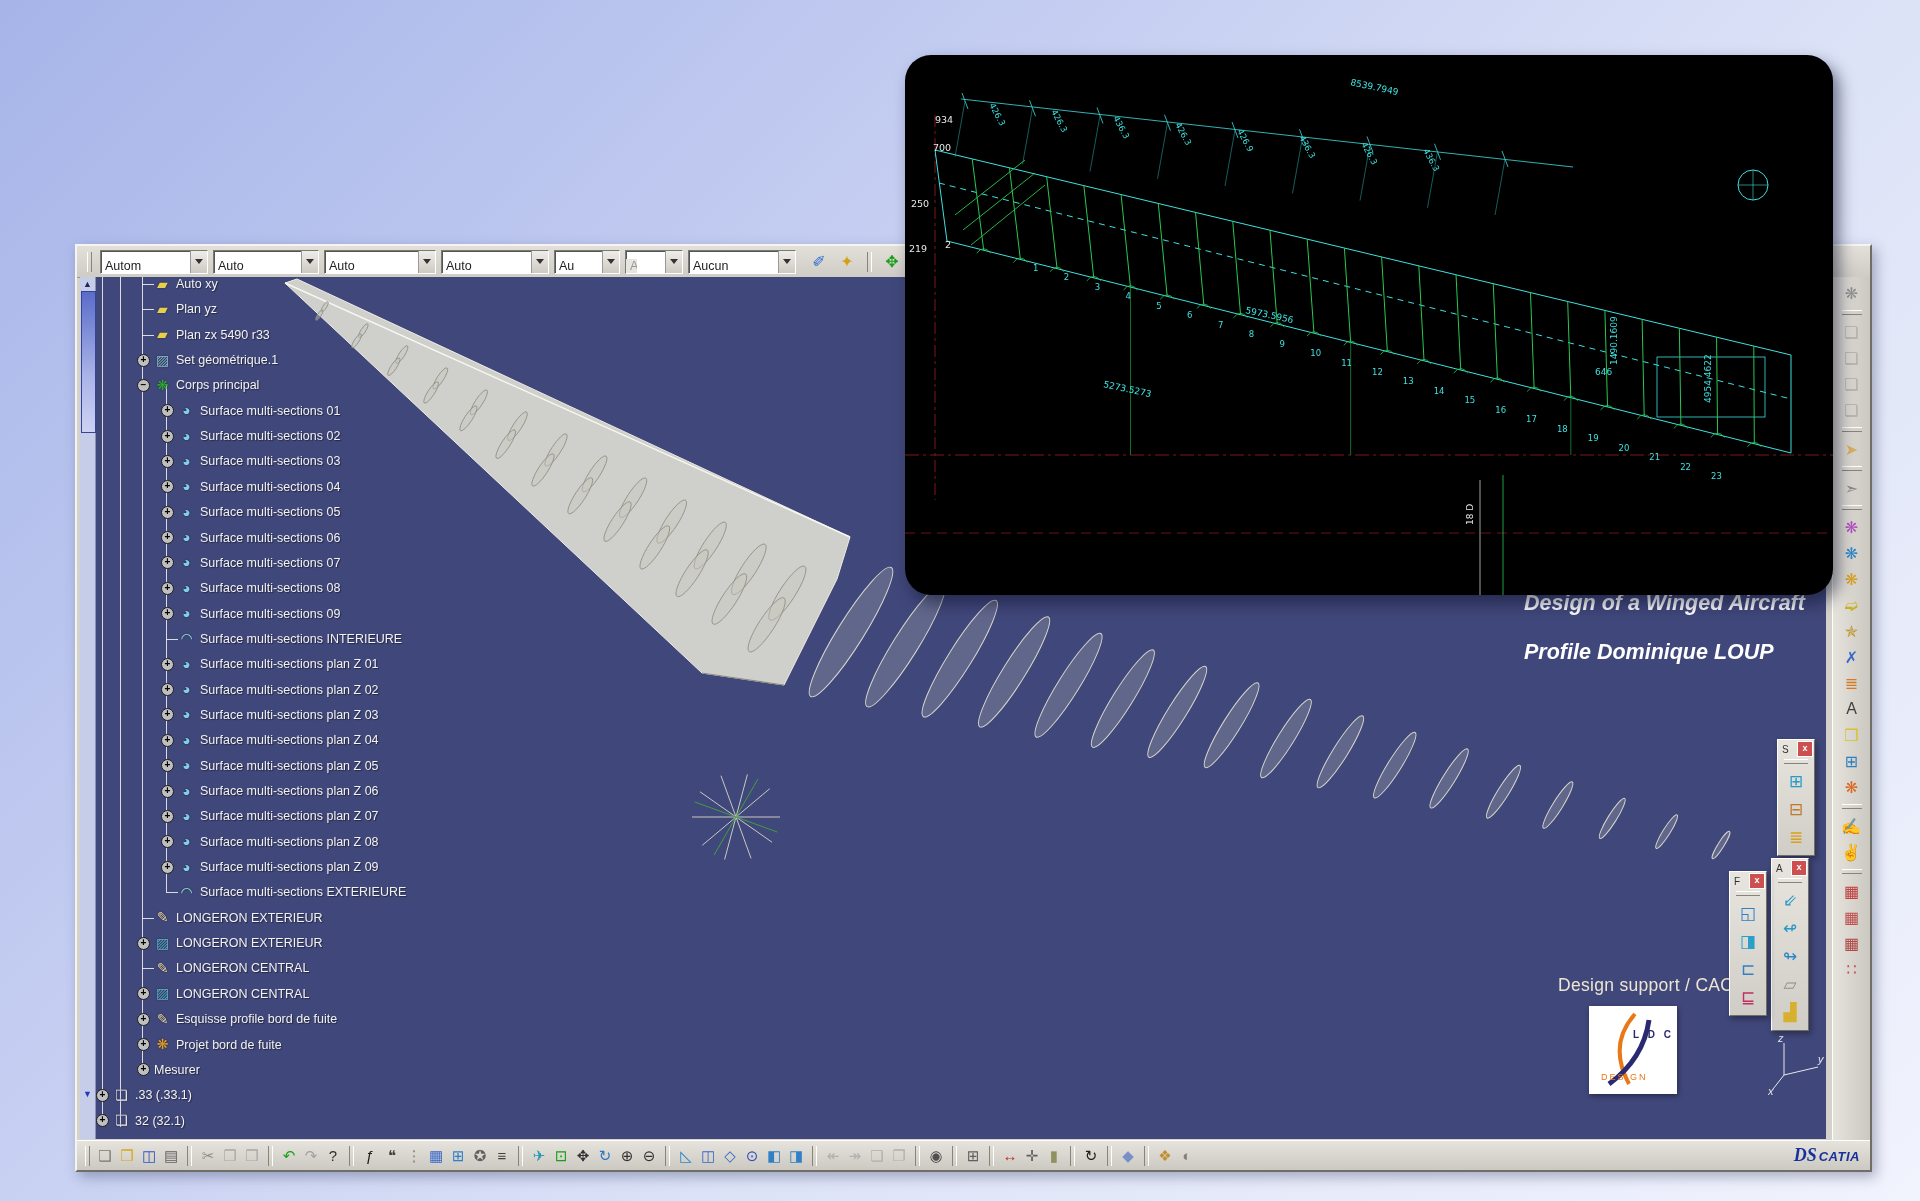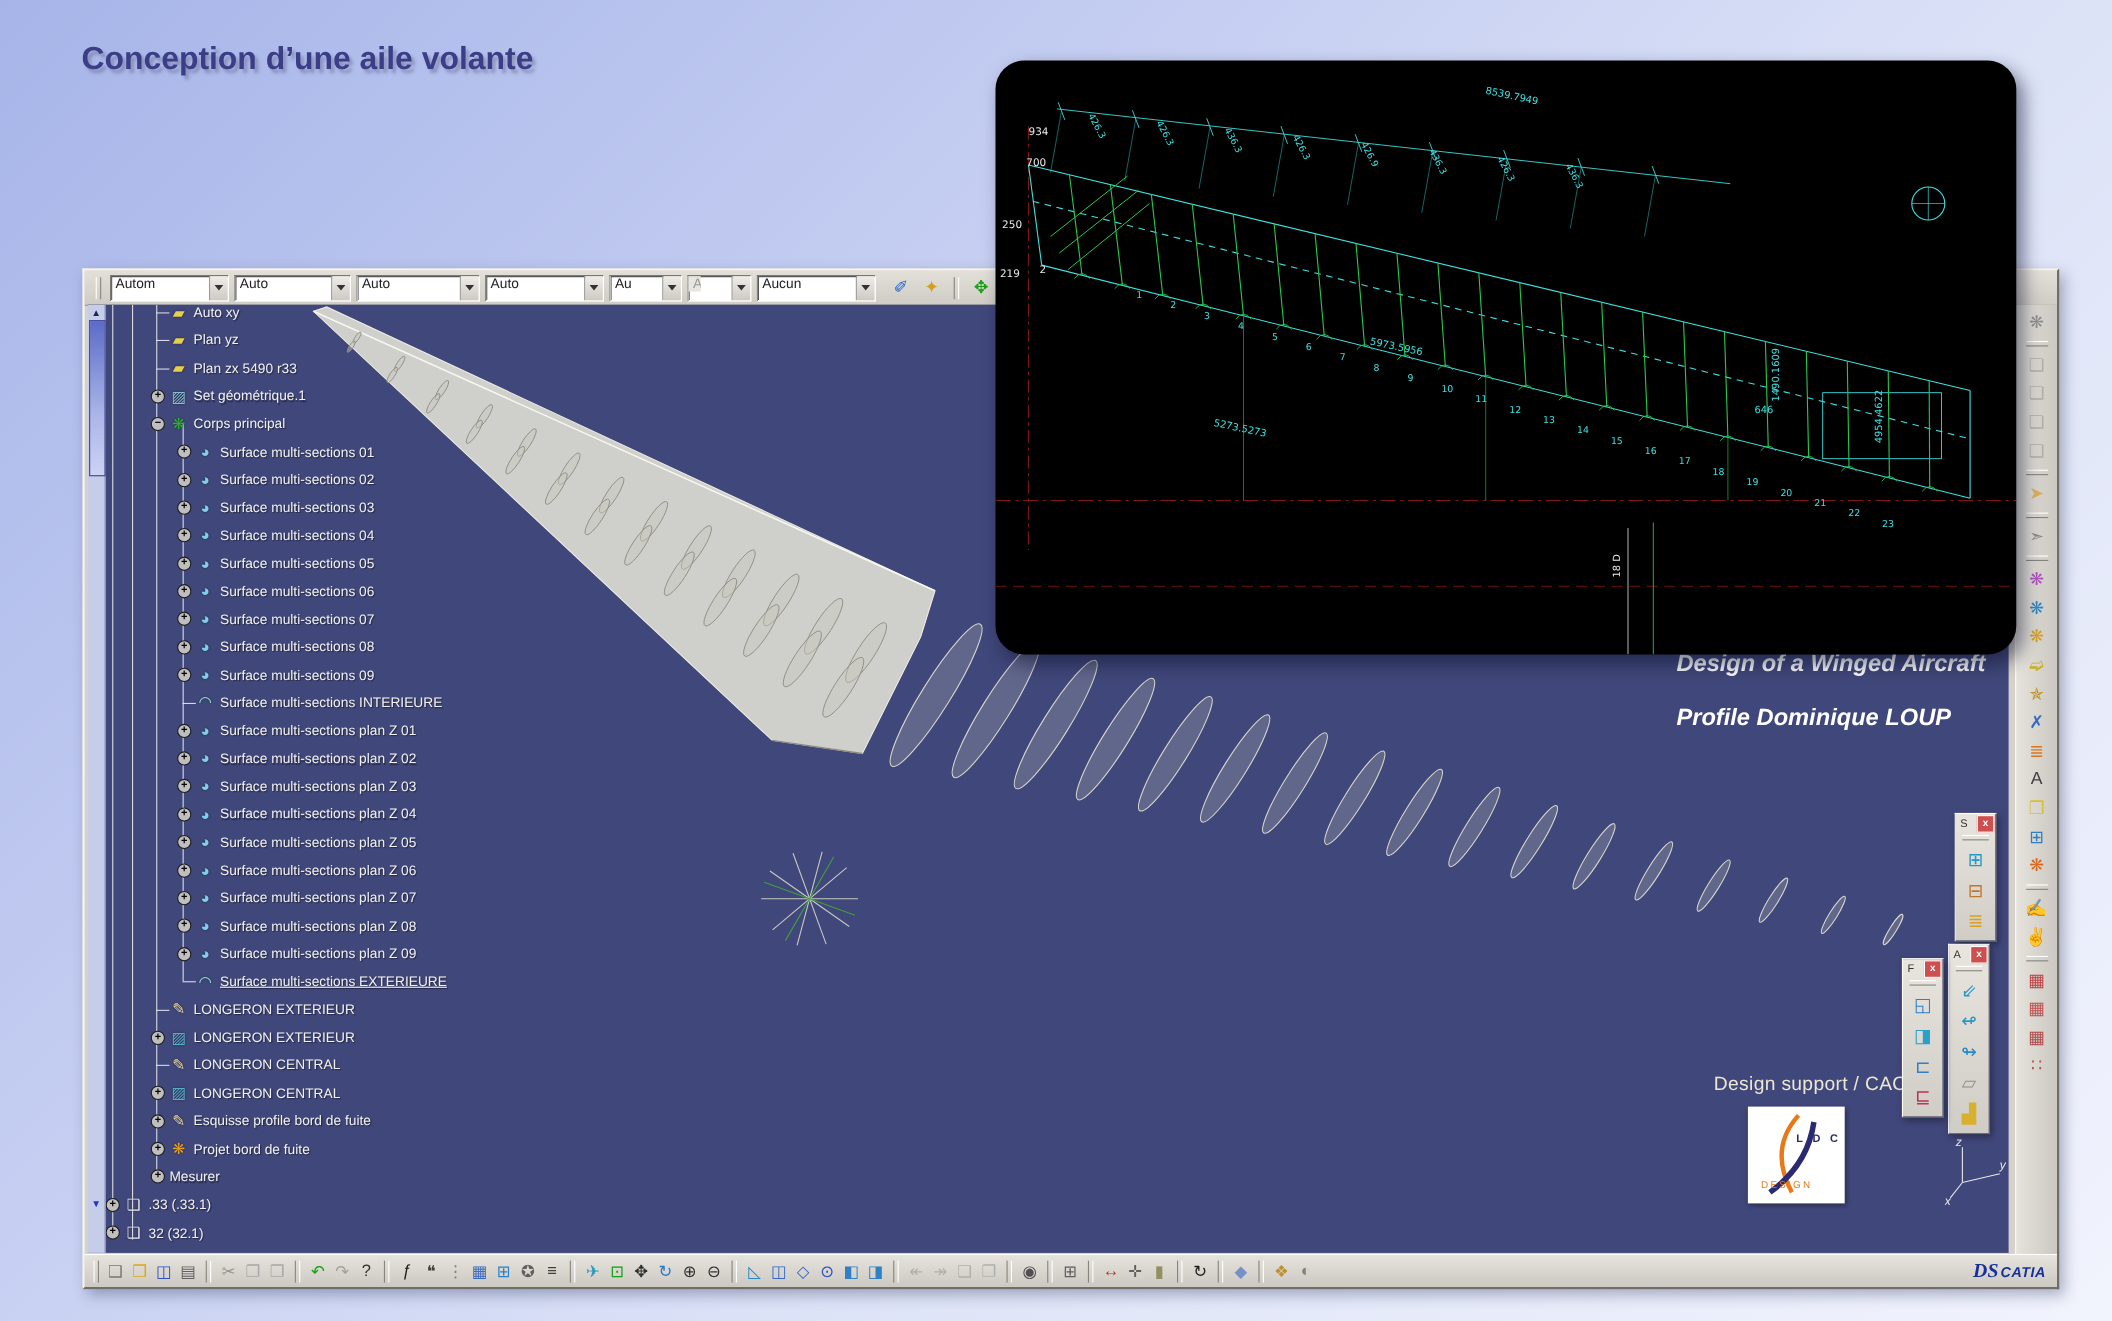--- a/index.html
+++ b/index.html
@@ -18,21 +18,21 @@
     border-top:2px solid #f5f4f0;border-left:2px solid #f5f4f0;
     border-right:2px solid #6f6f68;border-bottom:2px solid #6f6f68;
     box-shadow:4px 5px 12px rgba(40,50,90,.35);}
 
   
   .toolbar-top{position:absolute;left:0;top:0;right:0;height:31px;display:flex;align-items:center;
     gap:4px;padding-left:10px;background:linear-gradient(#e3e0da,#cfccc5);
     border-bottom:1px solid #9a978f;}
   .grip{width:3px;height:20px;border-left:1px solid #fff;border-right:1px solid #87847c;margin-right:4px;flex:none;}
   .combo{height:22px;background:#fff;border:1px solid #7a7a74;border-right-color:#fff;border-bottom-color:#fff;
-    box-shadow:inset 1px 1px 0 #555;display:flex;align-items:flex-start;font-size:12.5px;color:#222;flex:none;gap:28px;}
+    box-shadow:inset 1px 1px 0 #555;display:flex;align-items:flex-end;font-size:12.5px;color:#222;flex:none;gap:28px;}
   .combo .val{flex:1;padding:0 4px;white-space:nowrap;overflow:hidden;}
   .combo .arr{width:16px;height:100%;background:linear-gradient(#efede8,#cdcac3);border-left:1px solid #999;
     display:flex;align-items:center;justify-content:center;}
   .combo .arr i{width:0;height:0;border-left:4px solid transparent;border-right:4px solid transparent;border-top:5px solid #333;}
   .combo.disabled .val{color:#9a9a94;background:#e7e5e0;}
   .combos{display:flex;gap:5px;align-items:center;}
   .combos .combo:nth-of-type(1){width:106px}
   .combos .combo:nth-of-type(2){width:104px}
   .combos .combo:nth-of-type(3){width:110px}
   .combos .combo:nth-of-type(4){width:106px}
@@ -58,21 +58,21 @@
   
   .tree{position:absolute;left:0;top:0;width:420px;height:100%;}
   .trunk{position:absolute;width:1px;background:rgba(245,245,245,.85);}
   .trow{position:absolute;height:24px;display:flex;align-items:center;white-space:nowrap;cursor:default;}
   .trow .branch{position:absolute;top:50%;height:1px;background:rgba(245,245,245,.85);}
   .trow .exp{width:11px;height:11px;border-radius:50%;background:#bfbfbf;border:1px solid #1d1d1d;
     color:#000;font-size:10px;font-weight:bold;line-height:10px;text-align:center;margin-right:4px;flex:none;}
   .trow .ticon{width:17px;text-align:center;font-size:14px;line-height:17px;margin-right:5px;flex:none;
     text-shadow:0 0 2px rgba(0,0,0,.5);}
   .trow .tlabel{color:#f2f2f2;font-size:12.5px;text-shadow:1px 1px 1px rgba(0,0,0,.45);}
-  .trow.selected .tlabel{text-decoration:underline;}
+  .trow.selected .tlabel{}
 
   
   .caption{position:absolute;left:1444px;top:314px;color:#fff;font-size:21.5px;font-weight:bold;font-style:italic;}
   .caption div{margin-bottom:24px;}
   .support-label{position:absolute;left:1478px;top:698px;color:#ece6d2;font-size:17.5px;letter-spacing:.3px;}
   .logo{position:absolute;left:1509px;top:729px;width:88px;height:88px;background:#fff;box-shadow:1px 2px 5px rgba(0,0,0,.4);}
   .axis-triad{position:absolute;left:1688px;top:756px;}
   .axis-triad text{fill:#e8e8e8;font-size:11px;font-style:italic;font-family:"Liberation Sans",sans-serif;}
 
   
@@ -101,21 +101,20 @@
   .fpanel .fclose{width:14px;height:14px;background:#cd4f4f;border:1px solid #fff;color:#fff;
     font-size:9px;font-weight:bold;line-height:12px;text-align:center;}
   .fpanel .fgrip{height:3px;border-top:1px solid #fff;border-bottom:1px solid #87847c;margin:1px 6px 3px 6px;}
   .fpanel .ficons{display:flex;flex-direction:column;align-items:center;padding-bottom:4px;}
   .fpanel .fbtn{width:27px;height:28px;display:flex;align-items:center;justify-content:center;font-size:17px;}
 </style>
 </head>
 <body>
 
 <div class="titles">
-  <div class="t2">Conception d’une aile volante</div>
 </div>
 
 <div class="window">
   <div class="toolbar-top">
     <div class="grip"></div>
     <div class="combos" id="combos">
         <div class="combo">
           <span class="val">Autom</span>
           <span class="arr">
             <i></i>

